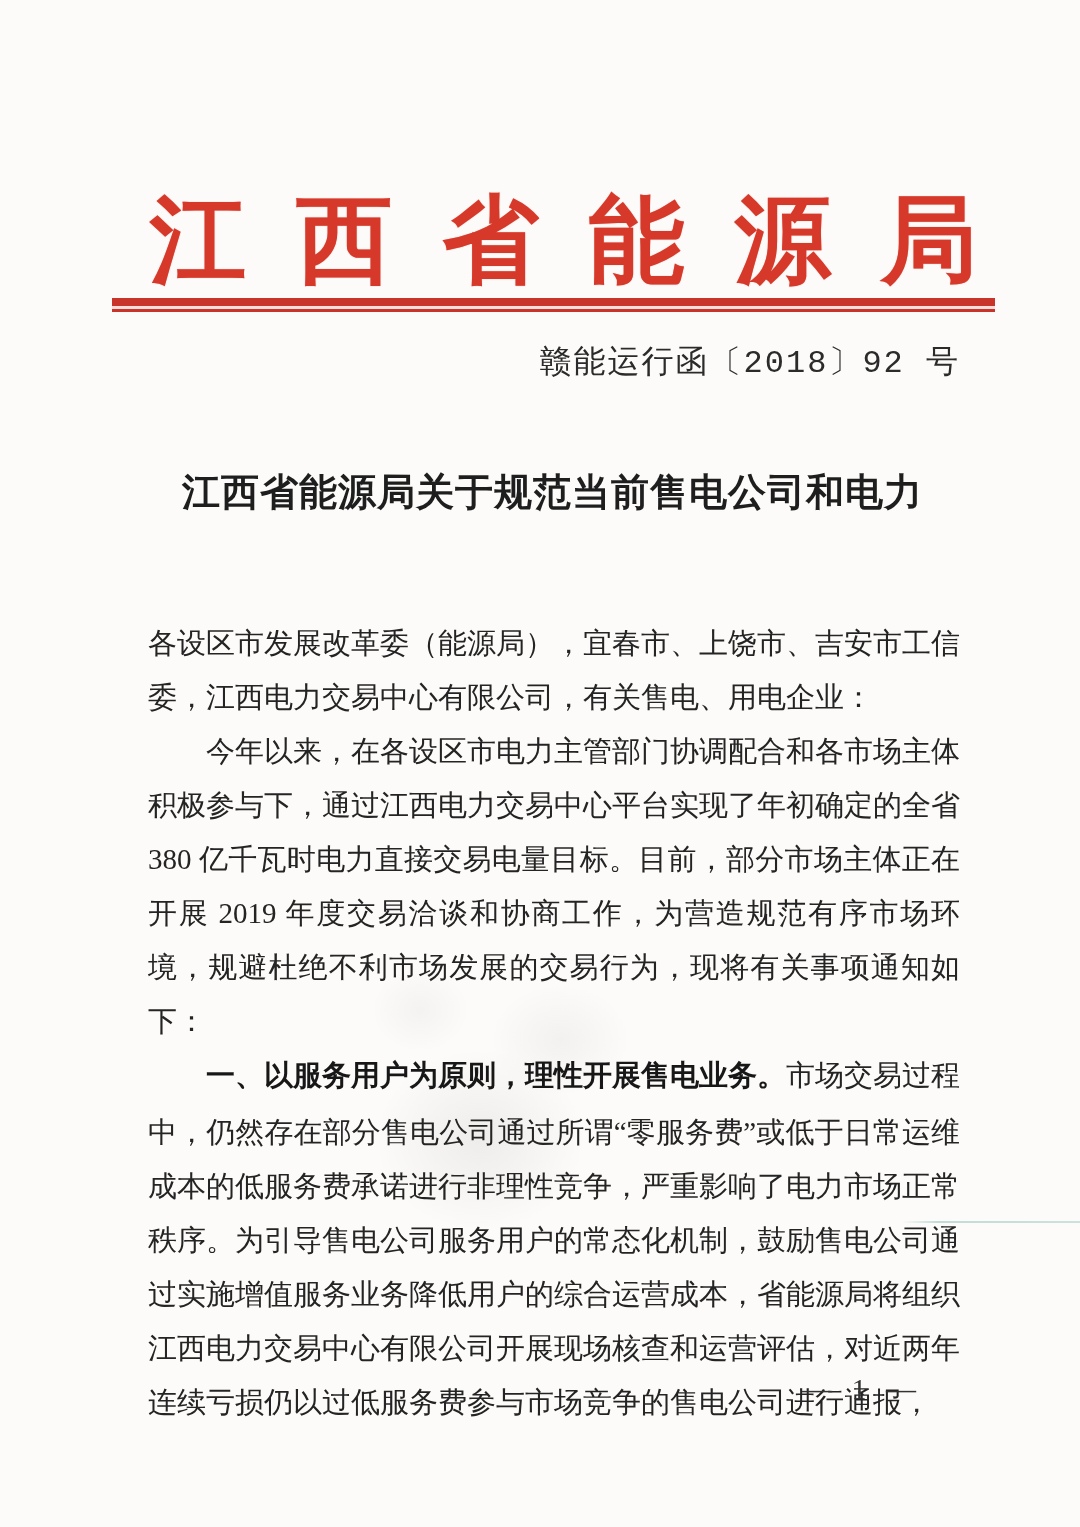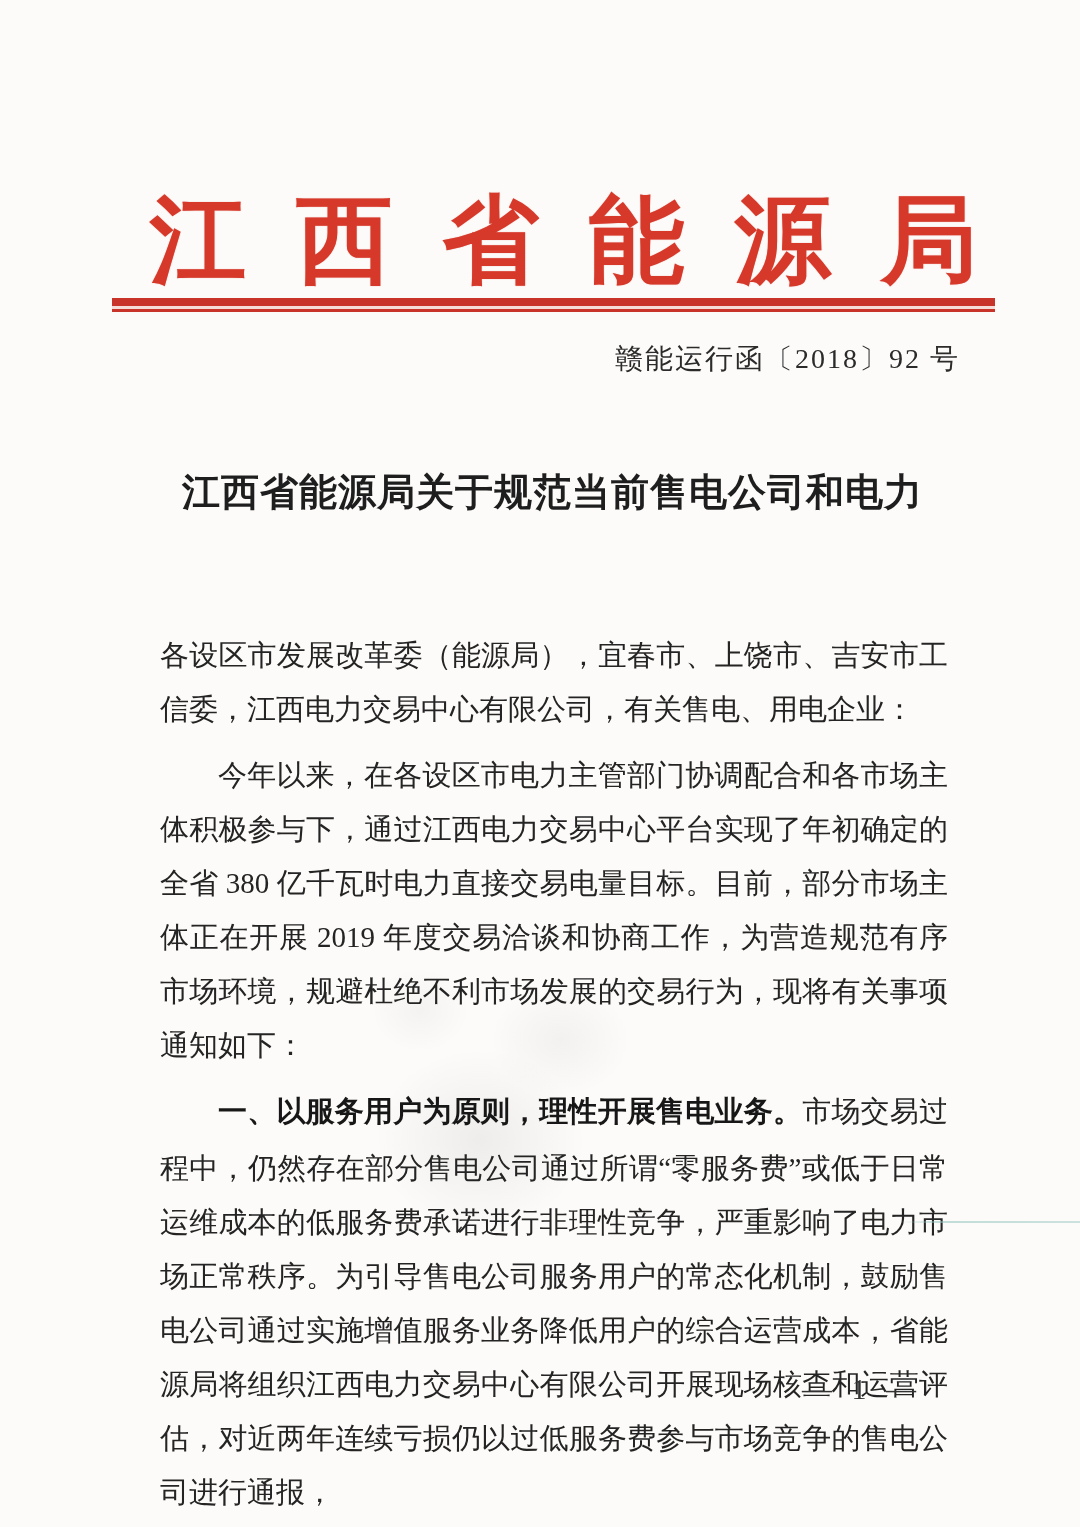--- a/index.html
+++ b/index.html
@@ -55,23 +55,24 @@
   }
   .rule-thin {
     height: 3px;
     background: #c9342a;
   }
 
   .doc-number {
     position: absolute;
     top: 340px;
     right: 120px;
-    font-size: 28px;
+    font-size: 32px;
     letter-spacing: 2px;
     color: #2b2b2b;
+    font-family: Liberation Mono, monospace;
   }
 
   .doc-title {
     position: absolute;
     top: 462px;
     left: 0;
     width: 1080px;
     margin: 0;
     text-align: center;
     font-size: 38px;
@@ -86,21 +87,21 @@
     position: absolute;
     top: 616px;
     left: 148px;
     width: 812px;
     font-size: 29px;
     line-height: 54px;
     text-align: justify;
     color: #242424;
   }
   .body-text p {
-    margin: 12px;
+    margin: 0;
   }
   .para.indent {
     text-indent: 2em;
   }
   .bold-heading {
     font-family: Liberation Mono, monospace;
     font-weight: 700;
     color: #171717;
   }
 

